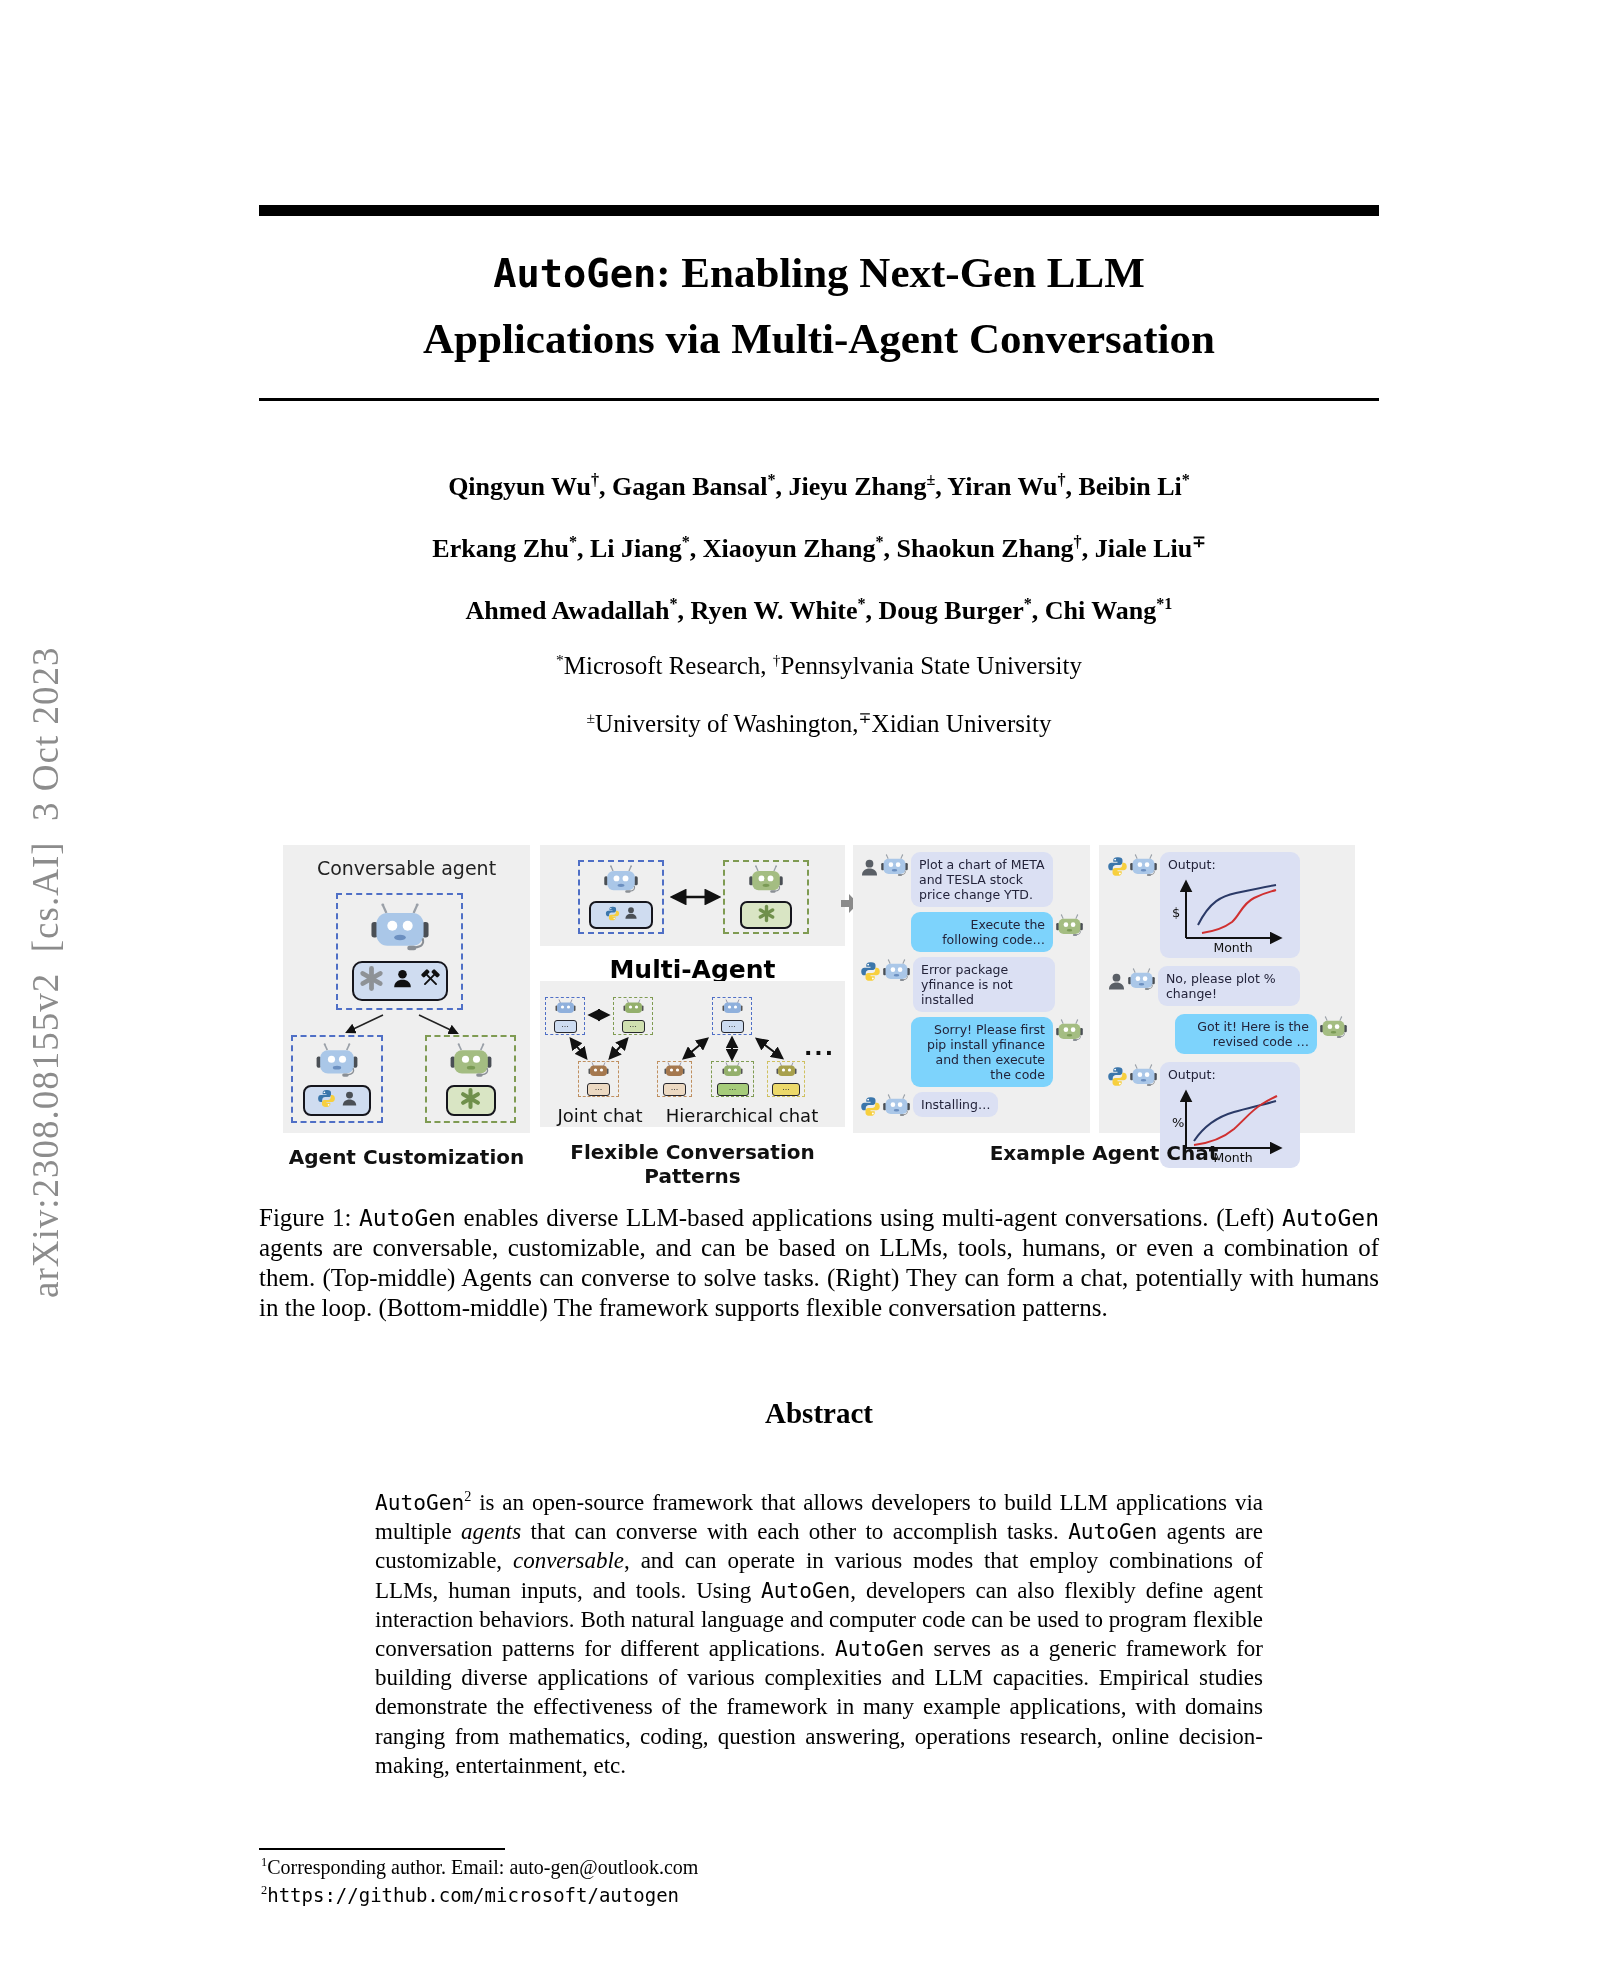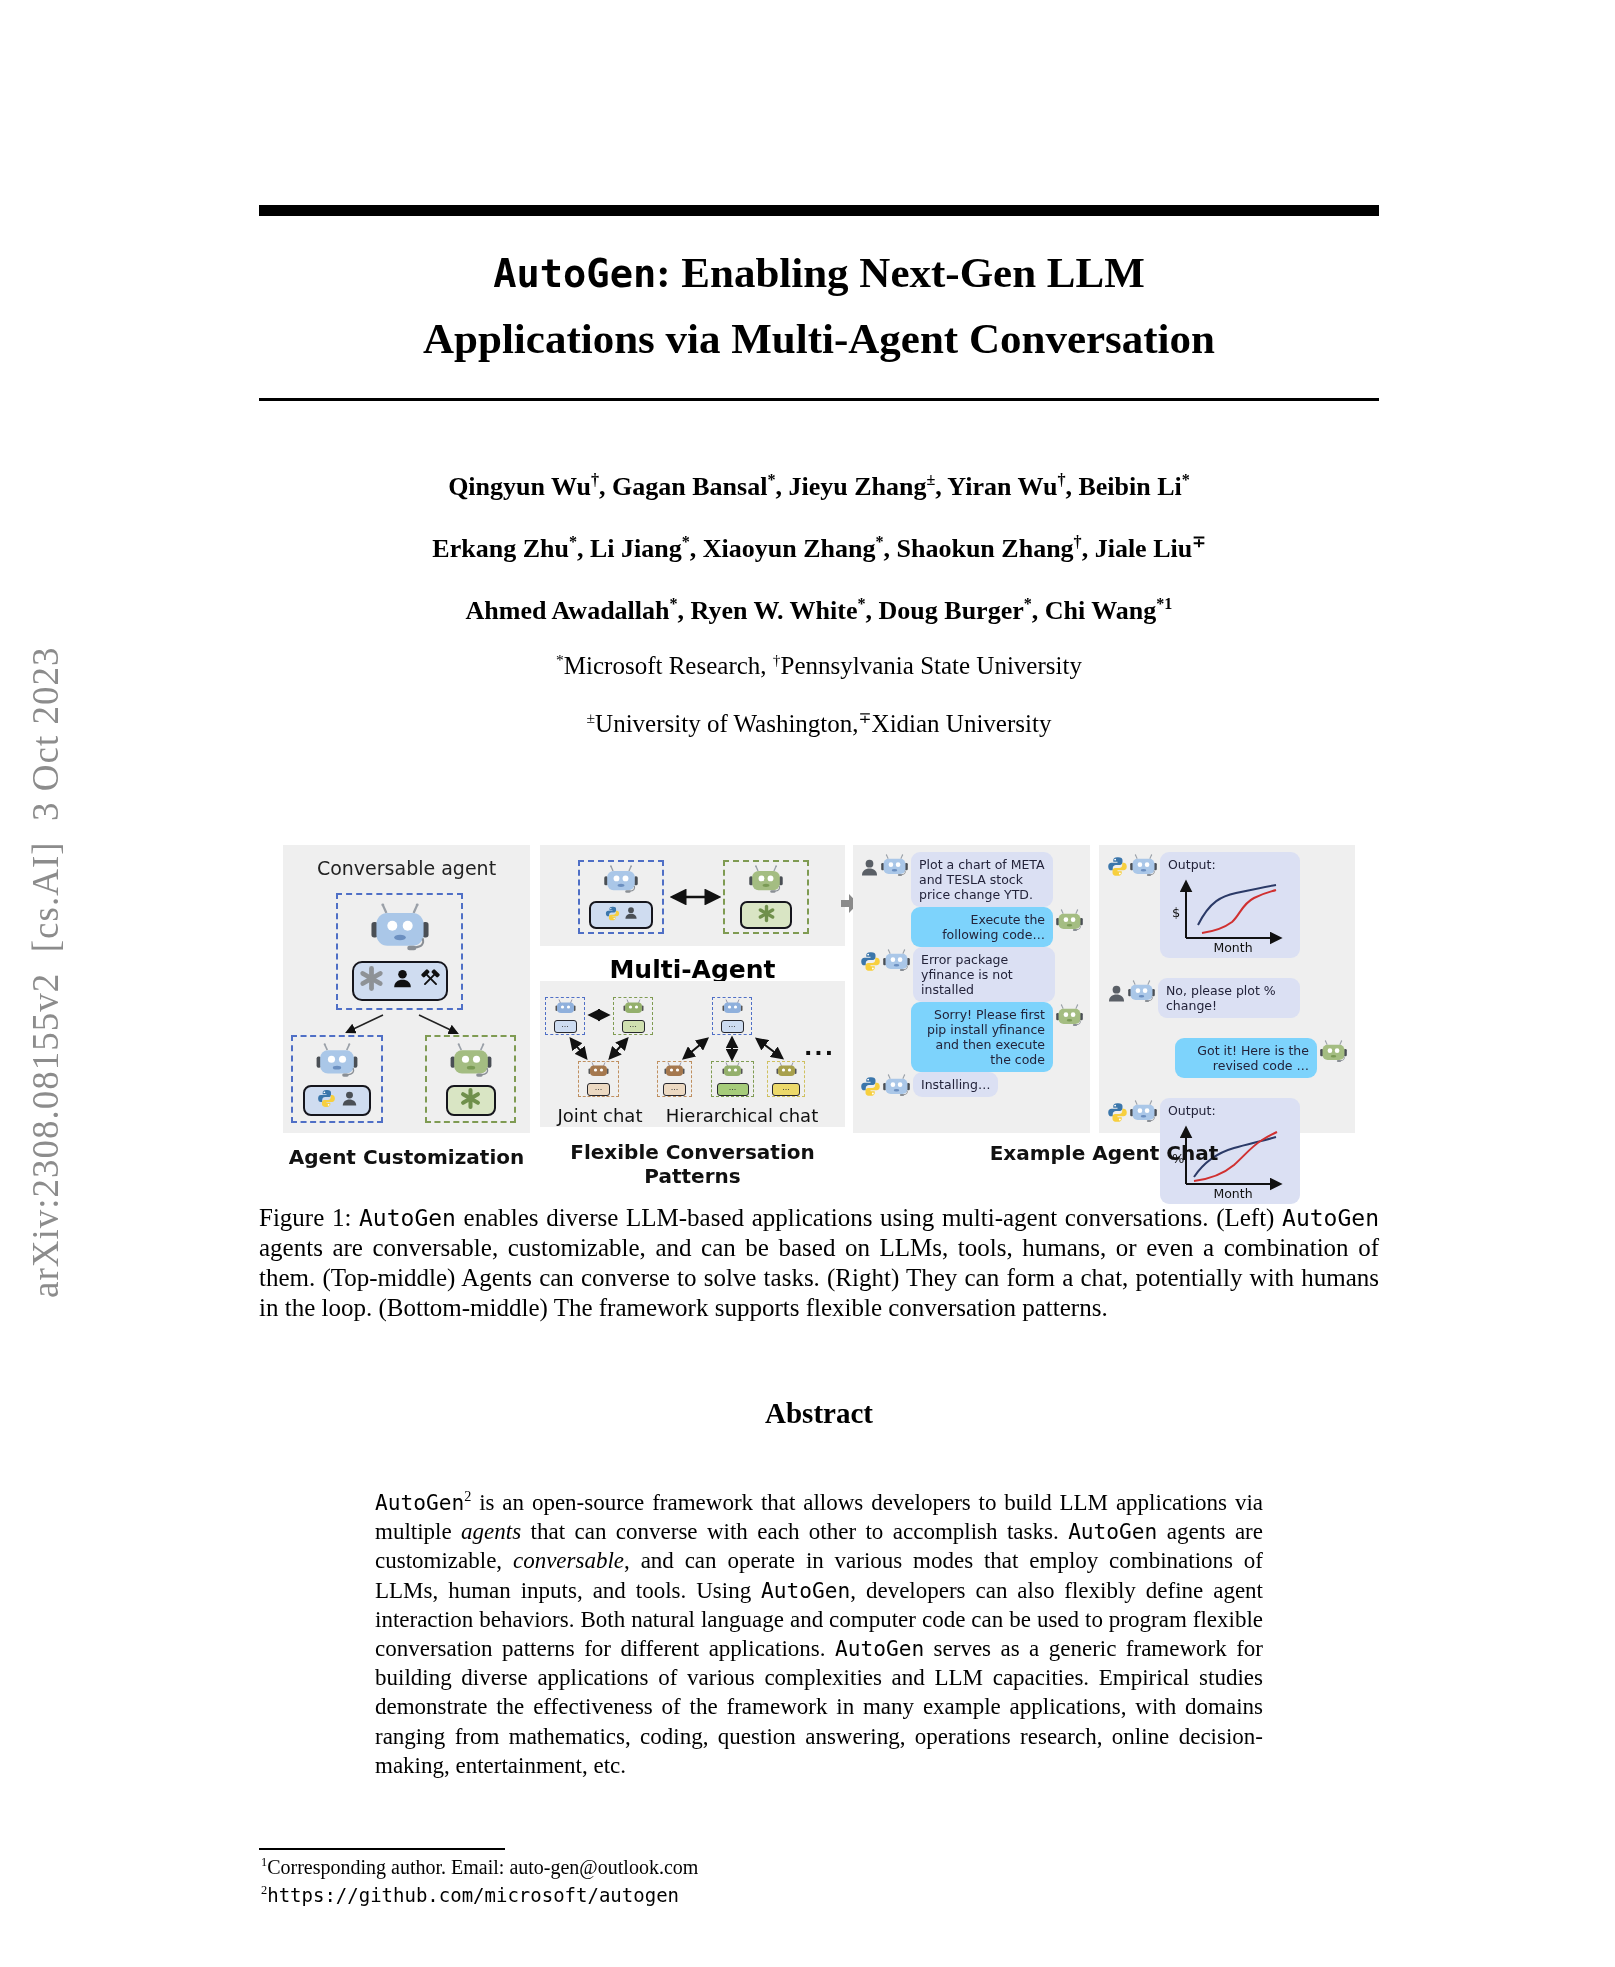--- a/index.html
+++ b/index.html
@@ -23,23 +23,23 @@
   .affil-line{left:259px;width:1120px;text-align:center;font-size:25px}
   
   #arxiv-stamp{left:24px;top:1298px;transform-origin:0 0;transform:rotate(-90deg);
     font-size:37px;letter-spacing:1px;color:#8c8c8c;white-space:pre;width:760px}
   
   .panel{background:#efefef}
   #panelA{left:283px;top:845px;width:247px;height:288px}
   #panelBt{left:540px;top:845px;width:305px;height:101px}
   #panelBb{left:540px;top:981px;width:305px;height:146px}
   #chat1{left:853px;top:845px;width:237px;height:288px;display:flex;flex-direction:column;
-         padding:7px 7px}
+         gap:5px;padding:7px 7px}
   #chat2{left:1099px;top:845px;width:256px;height:288px;display:flex;flex-direction:column;
-         gap:20px;padding:7px 8px}
+         gap:8px;padding:7px 8px}
   .fig-cap{font-weight:bold;text-align:center;font-size:20px;color:#111}
   #capA{left:283px;top:1145px;width:247px}
   #capB{left:540px;top:1140px;width:305px}
   #capC{left:853px;top:1141px;width:502px}
   #label-mac{left:540px;top:955px;width:305px;font-weight:bold;font-size:25px;text-align:center}
   .dash{border:2px dashed}
   .dash.blue{border-color:#4f6fc6}
   .dash.green{border-color:#7f9b52}
   .col{display:flex;flex-direction:column;align-items:center;justify-content:center;gap:4px}
   .pill{display:flex;align-items:center;justify-content:center;gap:7px;background:#cfdcf0;

